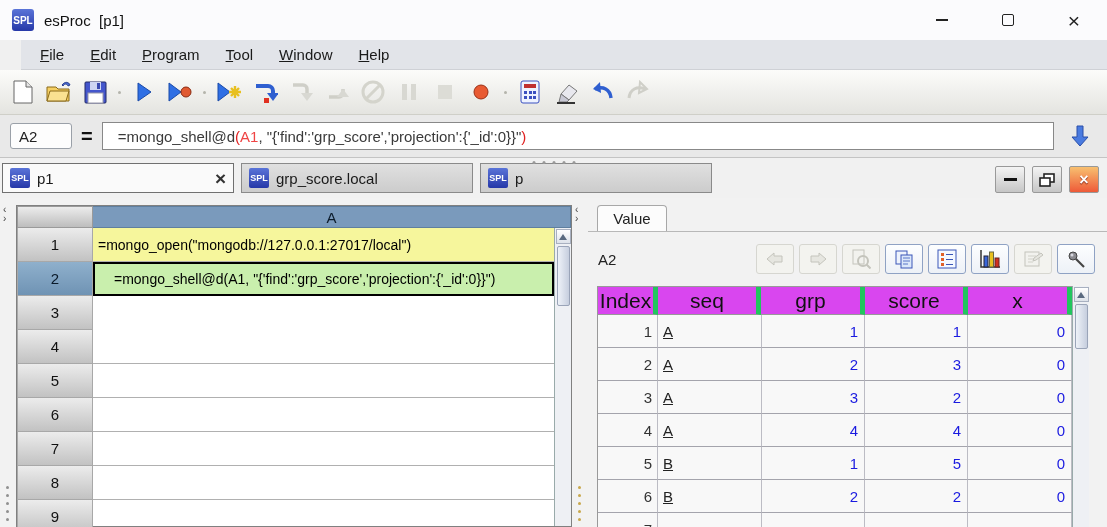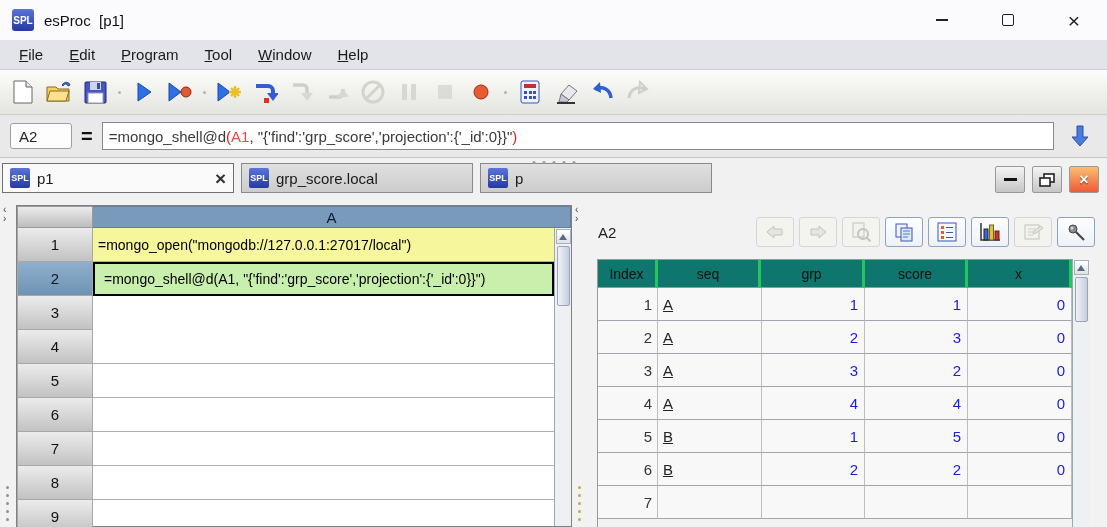--- a/index.html
+++ b/index.html
@@ -13,39 +13,39 @@
     font-size:10px; display:flex; align-items:center; justify-content:center; flex:none; }
   .title-text { font-size:15px; color:#111; white-space:pre; }
   .win-controls { margin-left:auto; display:flex; height:100%; }
   .win-btn { width:66px; height:100%; display:flex; align-items:center; justify-content:center; color:#222; }
   .minbar { width:12px; height:2px; background:#222; }
   .maxbox { width:12px; height:12px; border:1.5px solid #222; border-radius:2px; }
   .closex { font-size:21px; font-weight:300; line-height:1; }
 
   
   .menubar { height:30px; background:#e2e4e9; display:flex; align-items:center;
-    padding-left:6px; border-bottom:1px solid #cfd1d6; }
+    padding-left:6px; border-bottom:1px solid #cfd1d6;margin-left:21px; }
   .menu-item { padding:0 13px; font-size:15px; color:#1a1a1a; }
   .menu-key { text-decoration:underline; }
 
   
   .toolbar { height:45px; background:linear-gradient(#fcfcfa,#e4e4e0);
     border-bottom:1px solid #cfcfc8; display:flex; align-items:center;
     padding-left:10px; gap:10px; }
   .tbtn { width:26px; height:26px; display:flex; align-items:center; justify-content:center; flex:none; }
   .tsep { width:3px; height:3px; border-radius:50%; background:#b4b4ac; flex:none; }
 
   
   .formulabar { height:43px; background:#e9e9e9; border-bottom:1px solid #c4c4c4;
     display:flex; align-items:center; padding:0 10px; gap:9px; }
   .cellref { width:62px; height:26px; background:#fdfdfd; border:1px solid #9aa0a8;
     border-radius:3px; display:flex; align-items:center; padding-left:8px; font-size:15px; color:#222; }
   .eq { font-size:20px; font-weight:bold; color:#111; }
   .formula-input { flex:1; height:28px; background:#fff; border:1px solid #888;
-    display:flex; align-items:center; padding-left:6px; font-size:15px; white-space:pre; overflow:hidden; }
+    display:flex; align-items:center; padding-left:15px; font-size:15px; white-space:pre; overflow:hidden; }
   .f-main { color:#3a3a3a; } .f-red { color:#e02020; } .f-blue { color:#ef4444; }
   .fdown-btn { width:34px; height:32px; display:flex; align-items:center; justify-content:center; }
 
   
   .tabstrip { height:40px; background:#f1f1f1; display:flex; align-items:flex-end;
     padding:0 8px 5px 2px; position:relative; }
   .drag-dots { position:absolute; top:3px; left:50%; transform:translateX(-50%);
     display:flex; gap:7px; }
   .drag-dots i { width:3px; height:3px; background:#9a9a9a; border-radius:50%; }
   .tab { height:30px; width:232px; display:flex; align-items:center; gap:7px;
@@ -82,21 +82,21 @@
   .grid-body { display:flex; flex:1; min-height:0; }
   .grid-rows { flex:1; display:flex; flex-direction:column; }
   .grow { display:flex; height:34px; flex:none; }
   .rownum { width:76px; background:linear-gradient(#ececec,#c2c2c2); border:1px solid #a8a8a8;
     border-top:none; display:flex; align-items:center; justify-content:center;
     font-size:15px; color:#111; flex:none; }
   .rownum.sel { background:linear-gradient(#8fb0cc,#6f93b4); color:#0a1a2a; }
   .gcell { flex:1; border-bottom:1px solid #b0b0b0; display:flex; align-items:center;
     padding-left:5px; font-size:14px; color:#000; white-space:pre; overflow:hidden; }
   .gcell.y { background:#f6f69c; }
-  .gcell.g { background:#c9efad; border:2px solid #000; padding-left:9px; }
+  .gcell.g { background:#c9efad; border:2px solid #000; padding-left:19px; }
   .vscrollbar { width:17px; border-left:1px solid #9aa; background:#eef0f4;
     display:flex; flex-direction:column; align-items:center; flex:none; }
   .sbtn { width:15px; height:15px; margin-top:1px; background:linear-gradient(#ffffff,#dde2ea);
     border:1px solid #a8b0c0; display:flex; align-items:center; justify-content:center; }
   .tri-up { width:0; height:0; border-left:4px solid transparent; border-right:4px solid transparent;
     border-bottom:6px solid #5a6a80; }
   .sthumb { width:13px; background:linear-gradient(90deg,#eef2f8,#c6cede);
     border:1px solid #9aa4b8; border-radius:2px; margin-top:2px; }
 
   
@@ -109,22 +109,22 @@
   .vheader { height:54px; display:flex; align-items:center; padding:0 12px 0 10px; }
   .vcellref { font-size:15px; color:#222; }
   .vbtns { margin-left:auto; display:flex; gap:5px; }
   .vbtn { width:38px; height:30px; border:1px solid #8fa2c4; border-radius:3px;
     background:linear-gradient(#fdfeff,#edf1f7); display:flex; align-items:center; justify-content:center; }
   .vbtn.dis { border-color:#d6d6d0; background:#f3f3ef; }
   .vtable-wrap { display:flex; margin-left:9px; flex:1; min-height:0; }
   .vtable { width:475px; border-left:1px solid #999; border-top:1px solid #999;
     display:flex; flex-direction:column; flex:none; }
   .vhrow { display:flex; height:28px; flex:none; }
-  .vhcell { background:#0f766e; border-right:3px solid #22c55e; border-bottom:1px solid #999;
-    display:flex; align-items:center; justify-content:center; font-size:14px; color:#111; }
+  .vhcell { background:#d946ef; border-right:5px solid #22c55e; border-bottom:1px solid #999;
+    display:flex; align-items:center; justify-content:center; font-size:21px; color:#111; }
   .vrow { display:flex; height:33px; flex:none; background:#f8f8f8; }
   .vcell { border-right:1px solid #bcbcc4; border-bottom:1px solid #a4a4ac;
     display:flex; align-items:center; font-size:15px; overflow:hidden; }
   .w-index{width:60px;} .w-grp{width:104px;} .w-seq{width:103px;} .w-score{width:103px;} .w-x{width:104px;}
   .c-index { justify-content:flex-end; padding-right:5px; color:#333; }
   .c-grp { padding-left:5px; color:#222; text-decoration:underline; }
   .c-num { justify-content:flex-end; padding-right:6px; color:#1a1ae0; }
 </style>
 </head>
 <body>
@@ -390,20 +390,23 @@
     <div class="dotcol tan">
         <i></i>
         <i></i>
         <i></i>
         <i></i>
         <i></i>
       </div>
   </div>
 
   <div class="rightpanel">
+    <div class="vtabstrip">
+      <div class="vtab">Value</div>
+    </div>
     <div class="vheader">
       <div class="vcellref">A2</div>
       <div class="vbtns">
         <div class="vbtn dis">
           <svg width="20" height="16" viewBox="0 0 20 16">
               <path d="M9 2L2 8l7 6v-3h8V5H9z" fill="#e6e6e0" stroke="#c4c4bc"></path>
             </svg>
         </div>
         <div class="vbtn dis">
           <svg width="20" height="16" viewBox="0 0 20 16">

